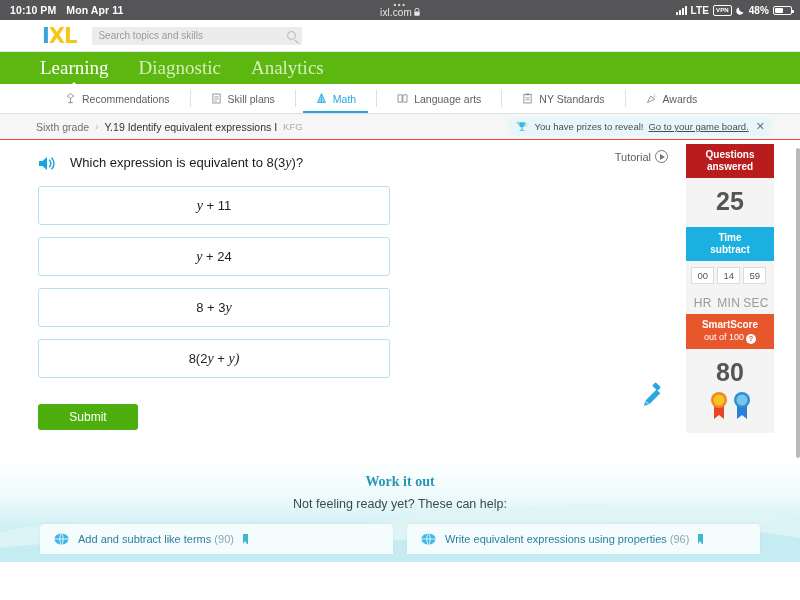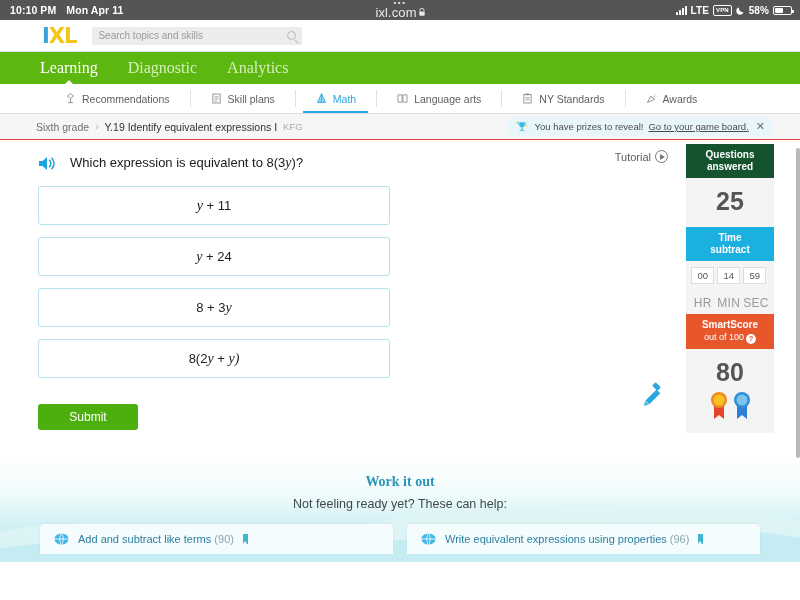--- a/index.html
+++ b/index.html
@@ -15,21 +15,21 @@
     display: flex; align-items: center; position: relative;
     font-size: 10.5px; font-weight: bold; letter-spacing: .1px;
   }
   .sb-left { display: flex; gap: 10px; padding-left: 10px; align-items: center; }
   .sb-center {
     position: absolute; left: 0; right: 0; top: 0; bottom: 0;
     display: flex; flex-direction: column; align-items: center;
     justify-content: center; pointer-events: none;
   }
   .sb-dots { font-size: 8px; line-height: 5px; letter-spacing: 1.5px; color: #ddd; margin-top: -1px;}
-  .sb-url { font-size: 13px; font-weight: normal; color: #e8e8e8; display:flex; align-items:center; gap:2px;}
+  .sb-url { font-size: 10px; font-weight: normal; color: #e8e8e8; display:flex; align-items:center; gap:2px;}
   .sb-right {
     margin-left: auto; padding-right: 8px; display: flex;
     align-items: center; gap: 4px; font-size: 10px; justify-content: space-between;
   }
   .sig { display: inline-flex; align-items: flex-end; gap: 1px; height: 9px; }
   .sig i { display: block; width: 2px; background: #fff; border-radius: .5px; }
   .sig i:nth-child(1){height:3px} .sig i:nth-child(2){height:5px}
   .sig i:nth-child(3){height:7px} .sig i:nth-child(4){height:9px}
   .vpn-badge {
     border: 1px solid #fff; border-radius: 2px; font-size: 6px;
@@ -61,21 +61,21 @@
   .burger .meat { position:absolute; top:7px; left:0; width:22px; height:4px; background:#8a4b22; border-radius:2px;}
   .burger .bun-bot { position:absolute; top:10px; left:0; width:22px; height:6px; background:#e0a04a; border-radius:2px 2px 6px 6px;}
   .welcome-text { font-size: 11.5px; color: #69a843; }
   .caret-dn { width:0;height:0;border-left:4px solid transparent;border-right:4px solid transparent;border-top:5px solid #69a843;}
 
   
   .greennav {
     height: 32px; background: #5cb811; display: flex; align-items: center;
     padding-left: 40px; gap: 30px; position: relative;
   }
-  .gn-item { font-size: 16px; color: #d5eeba; font-family: "Liberation Serif", serif; }
+  .gn-item { font-size: 19px; color: #d5eeba; font-family: "Liberation Serif", serif; }
   .gn-item.active { color: #fff; position: relative; }
   .gn-item.active::after {
     content: ""; position: absolute; left: 50%; transform: translateX(-50%);
     bottom: -10px; border-left: 7px solid transparent; border-right: 7px solid transparent;
     border-bottom: 7px solid #fff;
   }
 
   
   .subtabs {
     height: 30px; background: #fff; display: flex; align-items: stretch;
@@ -133,21 +133,21 @@
   .tutorial {
     position: absolute; right: 18px; top: 10px; display: flex;
     align-items: center; gap: 4px; font-size: 11px; color: #5c5c5c;
   }
   .playico { width: 13px; height: 13px; border: 1.3px solid #777; border-radius: 50%; position: relative;}
   .playico::after { content:""; position:absolute; left:4.2px; top:3px; border-left: 5px solid #777; border-top: 3px solid transparent; border-bottom: 3px solid transparent;}
 
   
   .scorepanel { width: 88px; margin-right: 26px; margin-top: 4px; }
   .sp-head { color: #fff; font-size: 10px; font-weight: bold; text-align: center; padding: 5px 2px; line-height: 12px; }
-  .sp-head.green { background: #14532d; }
+  .sp-head.green { background: #b91c1c; }
   .sp-head.blue  { background: #1cb0e0; }
   .sp-head.orange{ background: #e8562b; font-size: 10px;}
   .sp-head.orange .sub { font-weight: normal; font-size: 9px; display:block; }
   .sp-body { background: #f4f4f4; text-align: center; padding: 9px 0 11px; }
   .sp-num { font-size: 25px; font-weight: bold; color: #555; }
   .timer { background:#f4f4f4; display: flex; justify-content: center; gap: 3px; padding: 6px 0 4px;}
   .tcell { text-align: center; }
   .tbox { border: 1px solid #dcdcdc; background: #fff; width: 23px; height: 17px; font-size: 9.5px; color: #555; display:flex;align-items:center;justify-content:center;}
   .tlbl { font-size: 12px; color: #9a9a9a; margin-top: 12px; letter-spacing: .3px;}
   .qmark { display:inline-flex; width:10px;height:10px;border-radius:50%;background:#fff;color:#e8562b;font-size:8px;align-items:center;justify-content:center;vertical-align:-1px;margin-left:2px;font-weight:bold;}
@@ -200,21 +200,21 @@
         <i></i>
         <i></i>
         <i></i>
         <i></i>
       </span>
     <span>LTE</span>
     <span class="vpn-badge">VPN</span>
     <svg width="9" height="9" viewBox="0 0 10 10">
       <path d="M8.4 6.6A4 4 0 013.4 1.6 4.1 4.1 0 108.4 6.6z" fill="#fff"></path>
     </svg>
-    <span>58%</span>
+    <span>48%</span>
     <span class="batt">
         <i></i>
       </span>
   </div>
 </div>
 
 <div class="ixl-header">
   <div class="logo">
     <span class="i">I</span>
     <span class="xl">XL</span>

